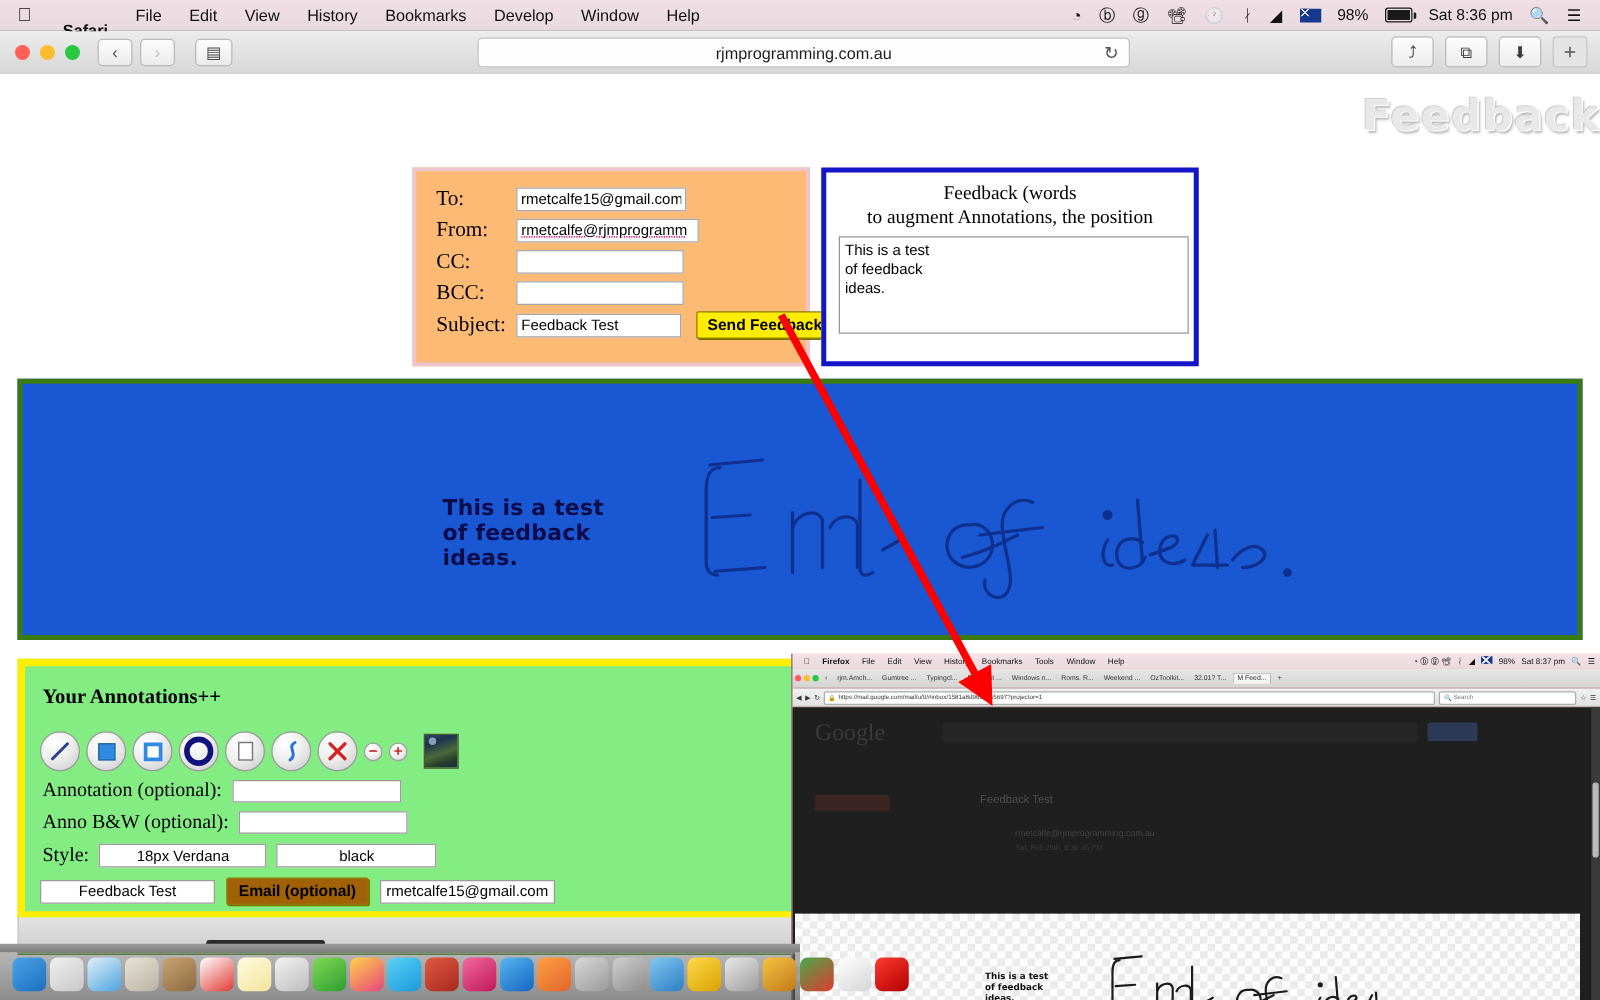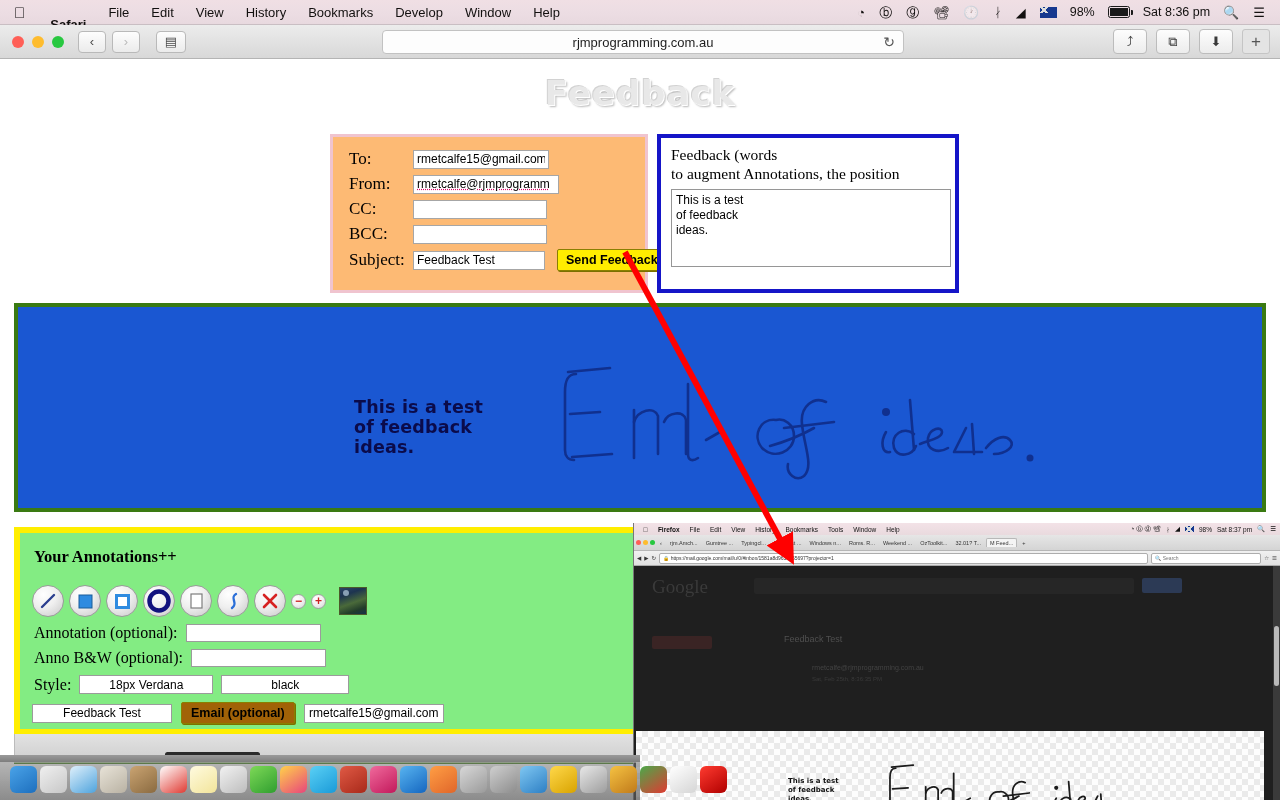--- a/index.html
+++ b/index.html
@@ -77,21 +77,21 @@
     border: 1px solid #bcbcbc; border-radius: 4px;
     display:flex; align-items:center; justify-content:center; font-size: 13px; color:#3a3a3a;
   }
   .plustab { width:28px;height:25px;border:1px solid #c5c5c5;border-radius:3px;background:#e4e4e4;
              display:flex;align-items:center;justify-content:center;font-size:17px;color:#555; }
 
   
   .page { position:absolute; left:0; top:59px; width:1280px; height:741px; background:#fff; overflow:hidden; }
 
   .title {
-    text-align:center; margin-top:14px;
+    text-align:right; margin-top:14px;
     font-family:"DejaVu Sans", sans-serif;
     font-size: 34px; font-weight: bold; letter-spacing: 1px;
     color:#e8e8e8;
     text-shadow: 1px 1px 0 #ffffff, 2px 2px 2px #b9b9b9, -1px -1px 0 #d2d2d2;
   }
 
   
   .emailbox {
     position:absolute; left:330px; top:75px; width:318px; height:159px;
     border: 3px solid #f0c4cf; background:#fdba74; padding: 12px 0 0 16px;
@@ -116,21 +116,21 @@
     font-family:"Liberation Sans",sans-serif; font-size:12.5px; font-weight:bold; color:#000;
     padding: 3px 8px; white-space:nowrap; border-radius:2px;
     box-shadow: 1px 1px 0 #7a7000;
   }
 
   
   .fbbox {
     position:absolute; left:657px; top:75px; width:302px; height:159px;
     border: 4px solid #1515c8; background:#fff; padding: 8px 10px;
   }
-  .fbtext { font-family:"Liberation Serif", serif; font-size: 15.5px; color:#000; line-height: 18.5px; }
+  .fbtext { font-family:"Liberation Serif", serif; font-size: 15.5px; color:#000; line-height: 18.5px; text-align: center; }
   .fbta {
     margin-top: 6px; width: 280px; height: 78px;
     border:1px solid #969696; background:#fff;
     font-family:"Liberation Sans",sans-serif; font-size:12px; color:#000;
     padding: 3px 4px; line-height: 15px; resize:none; overflow:hidden;
   }
 
   
   .canvaswrap {
     position:absolute; left:14px; top:244px; width:1252px; height:209px;

